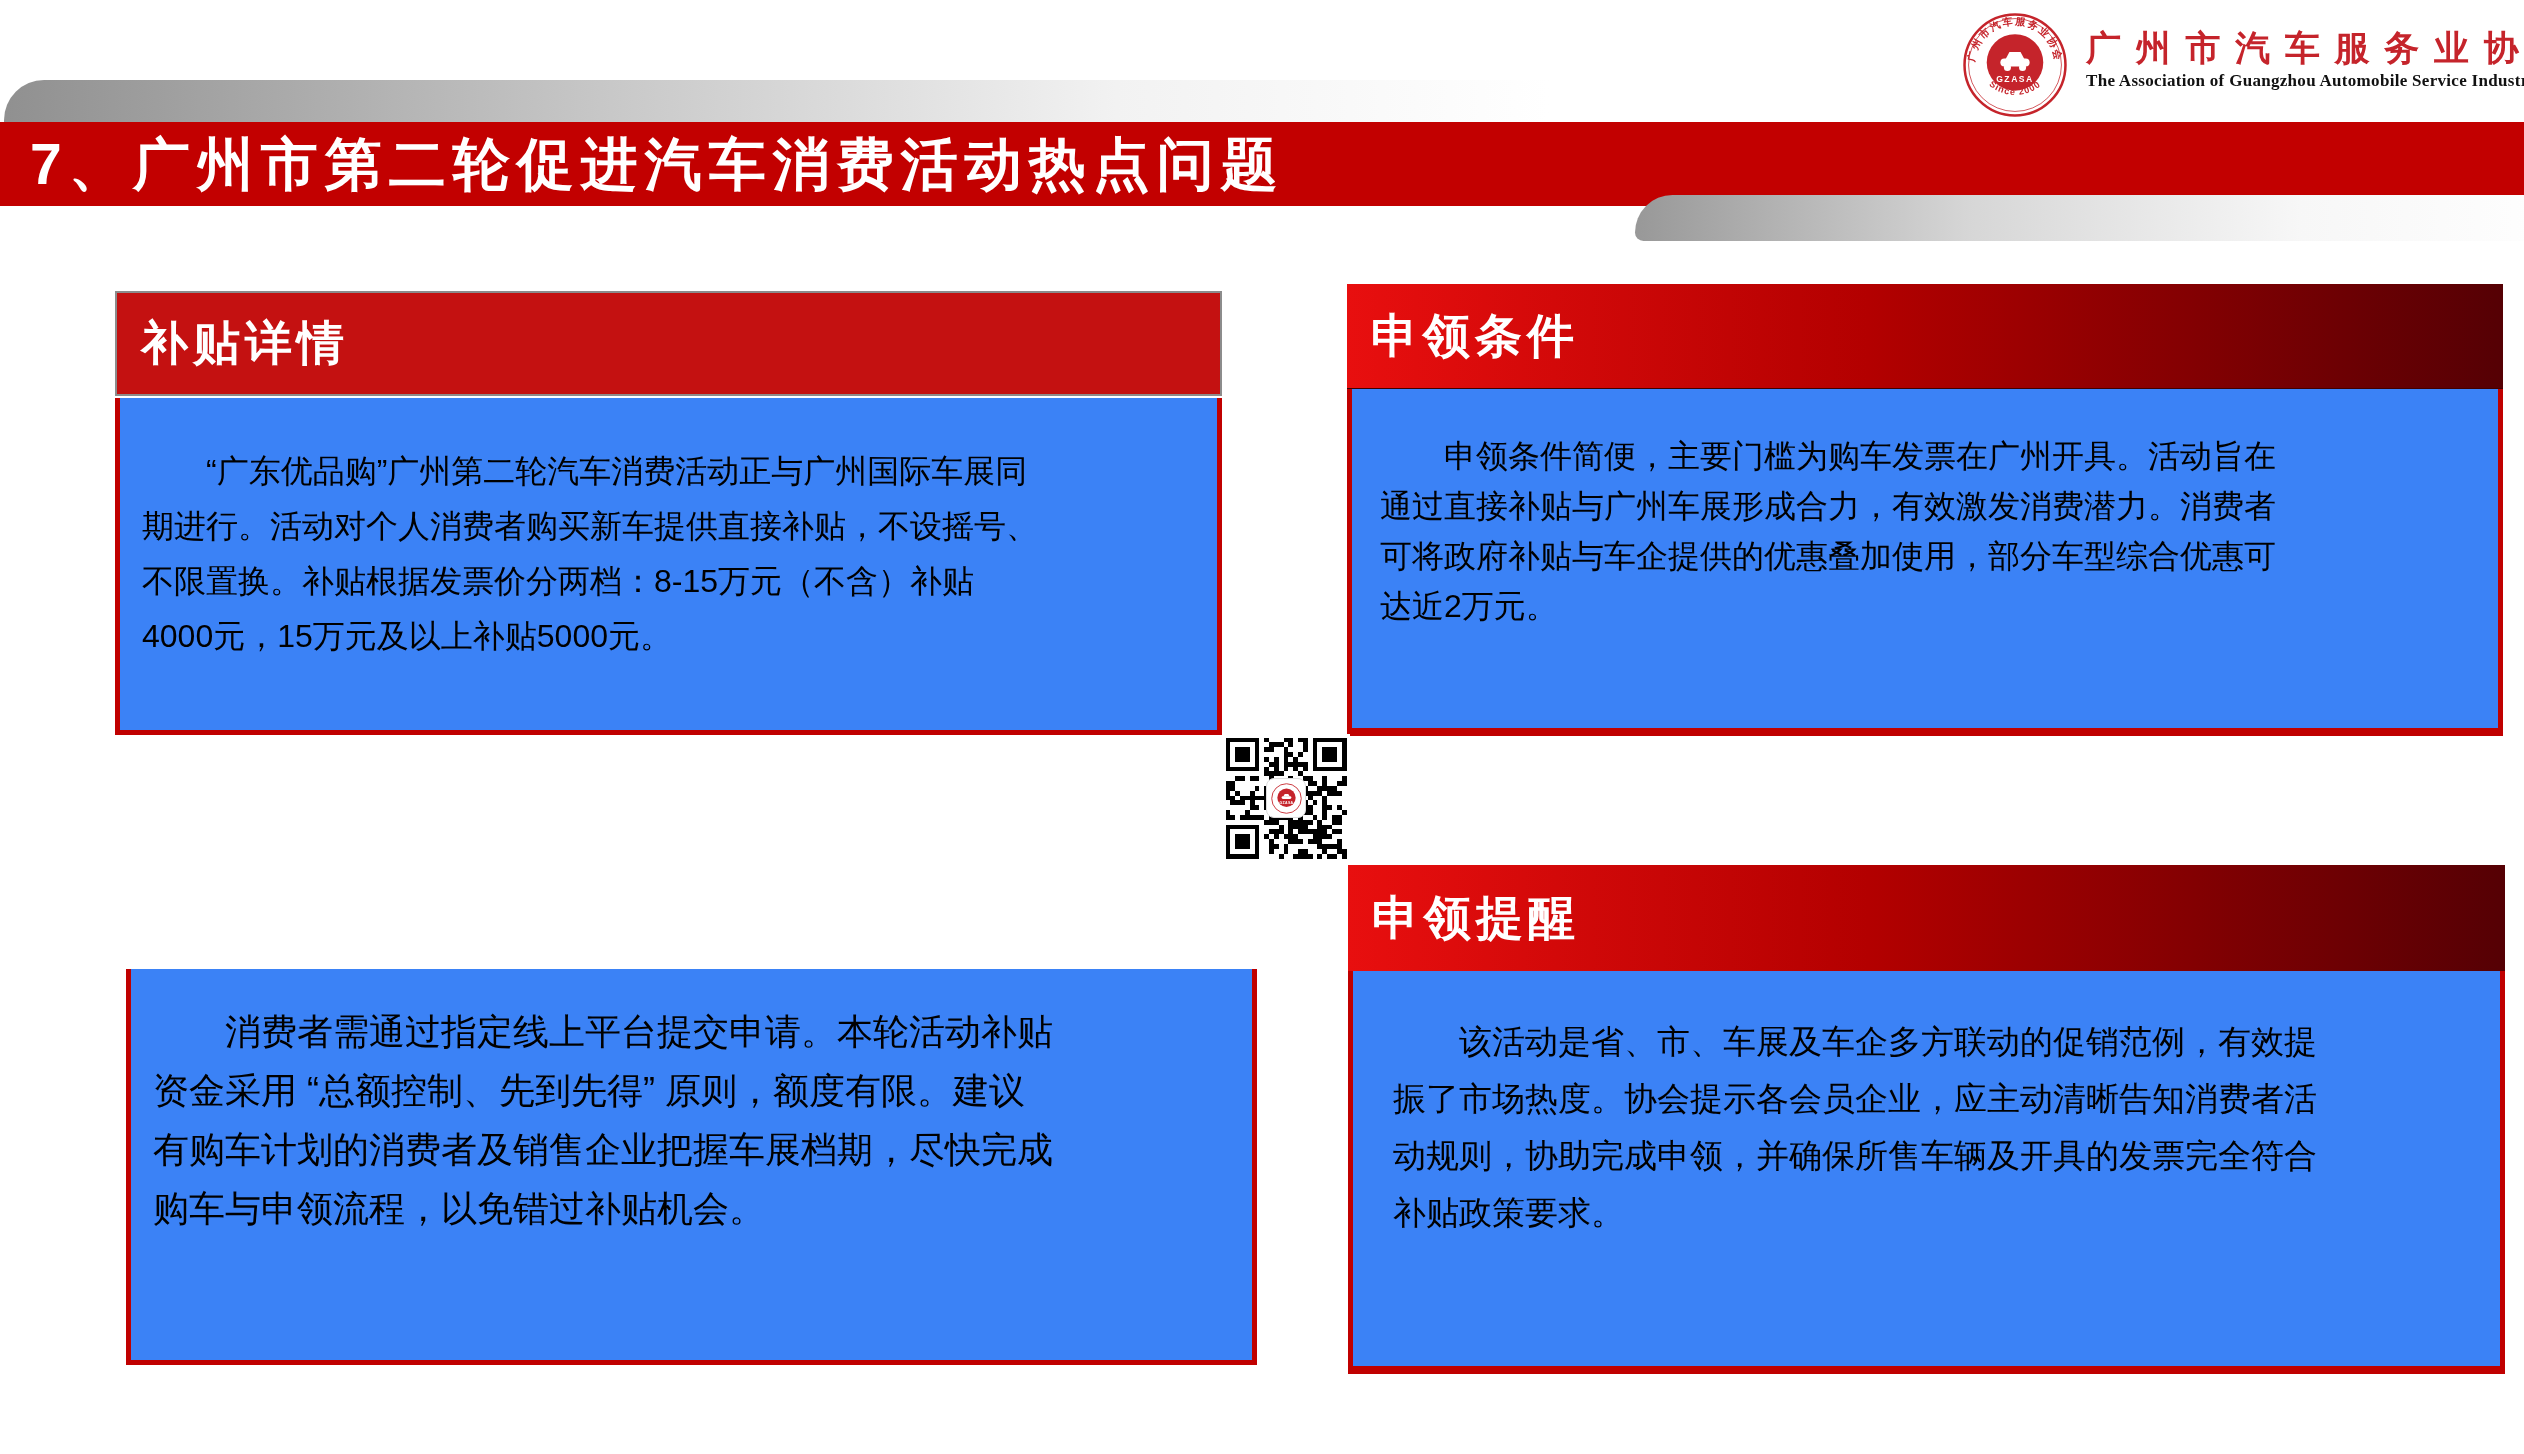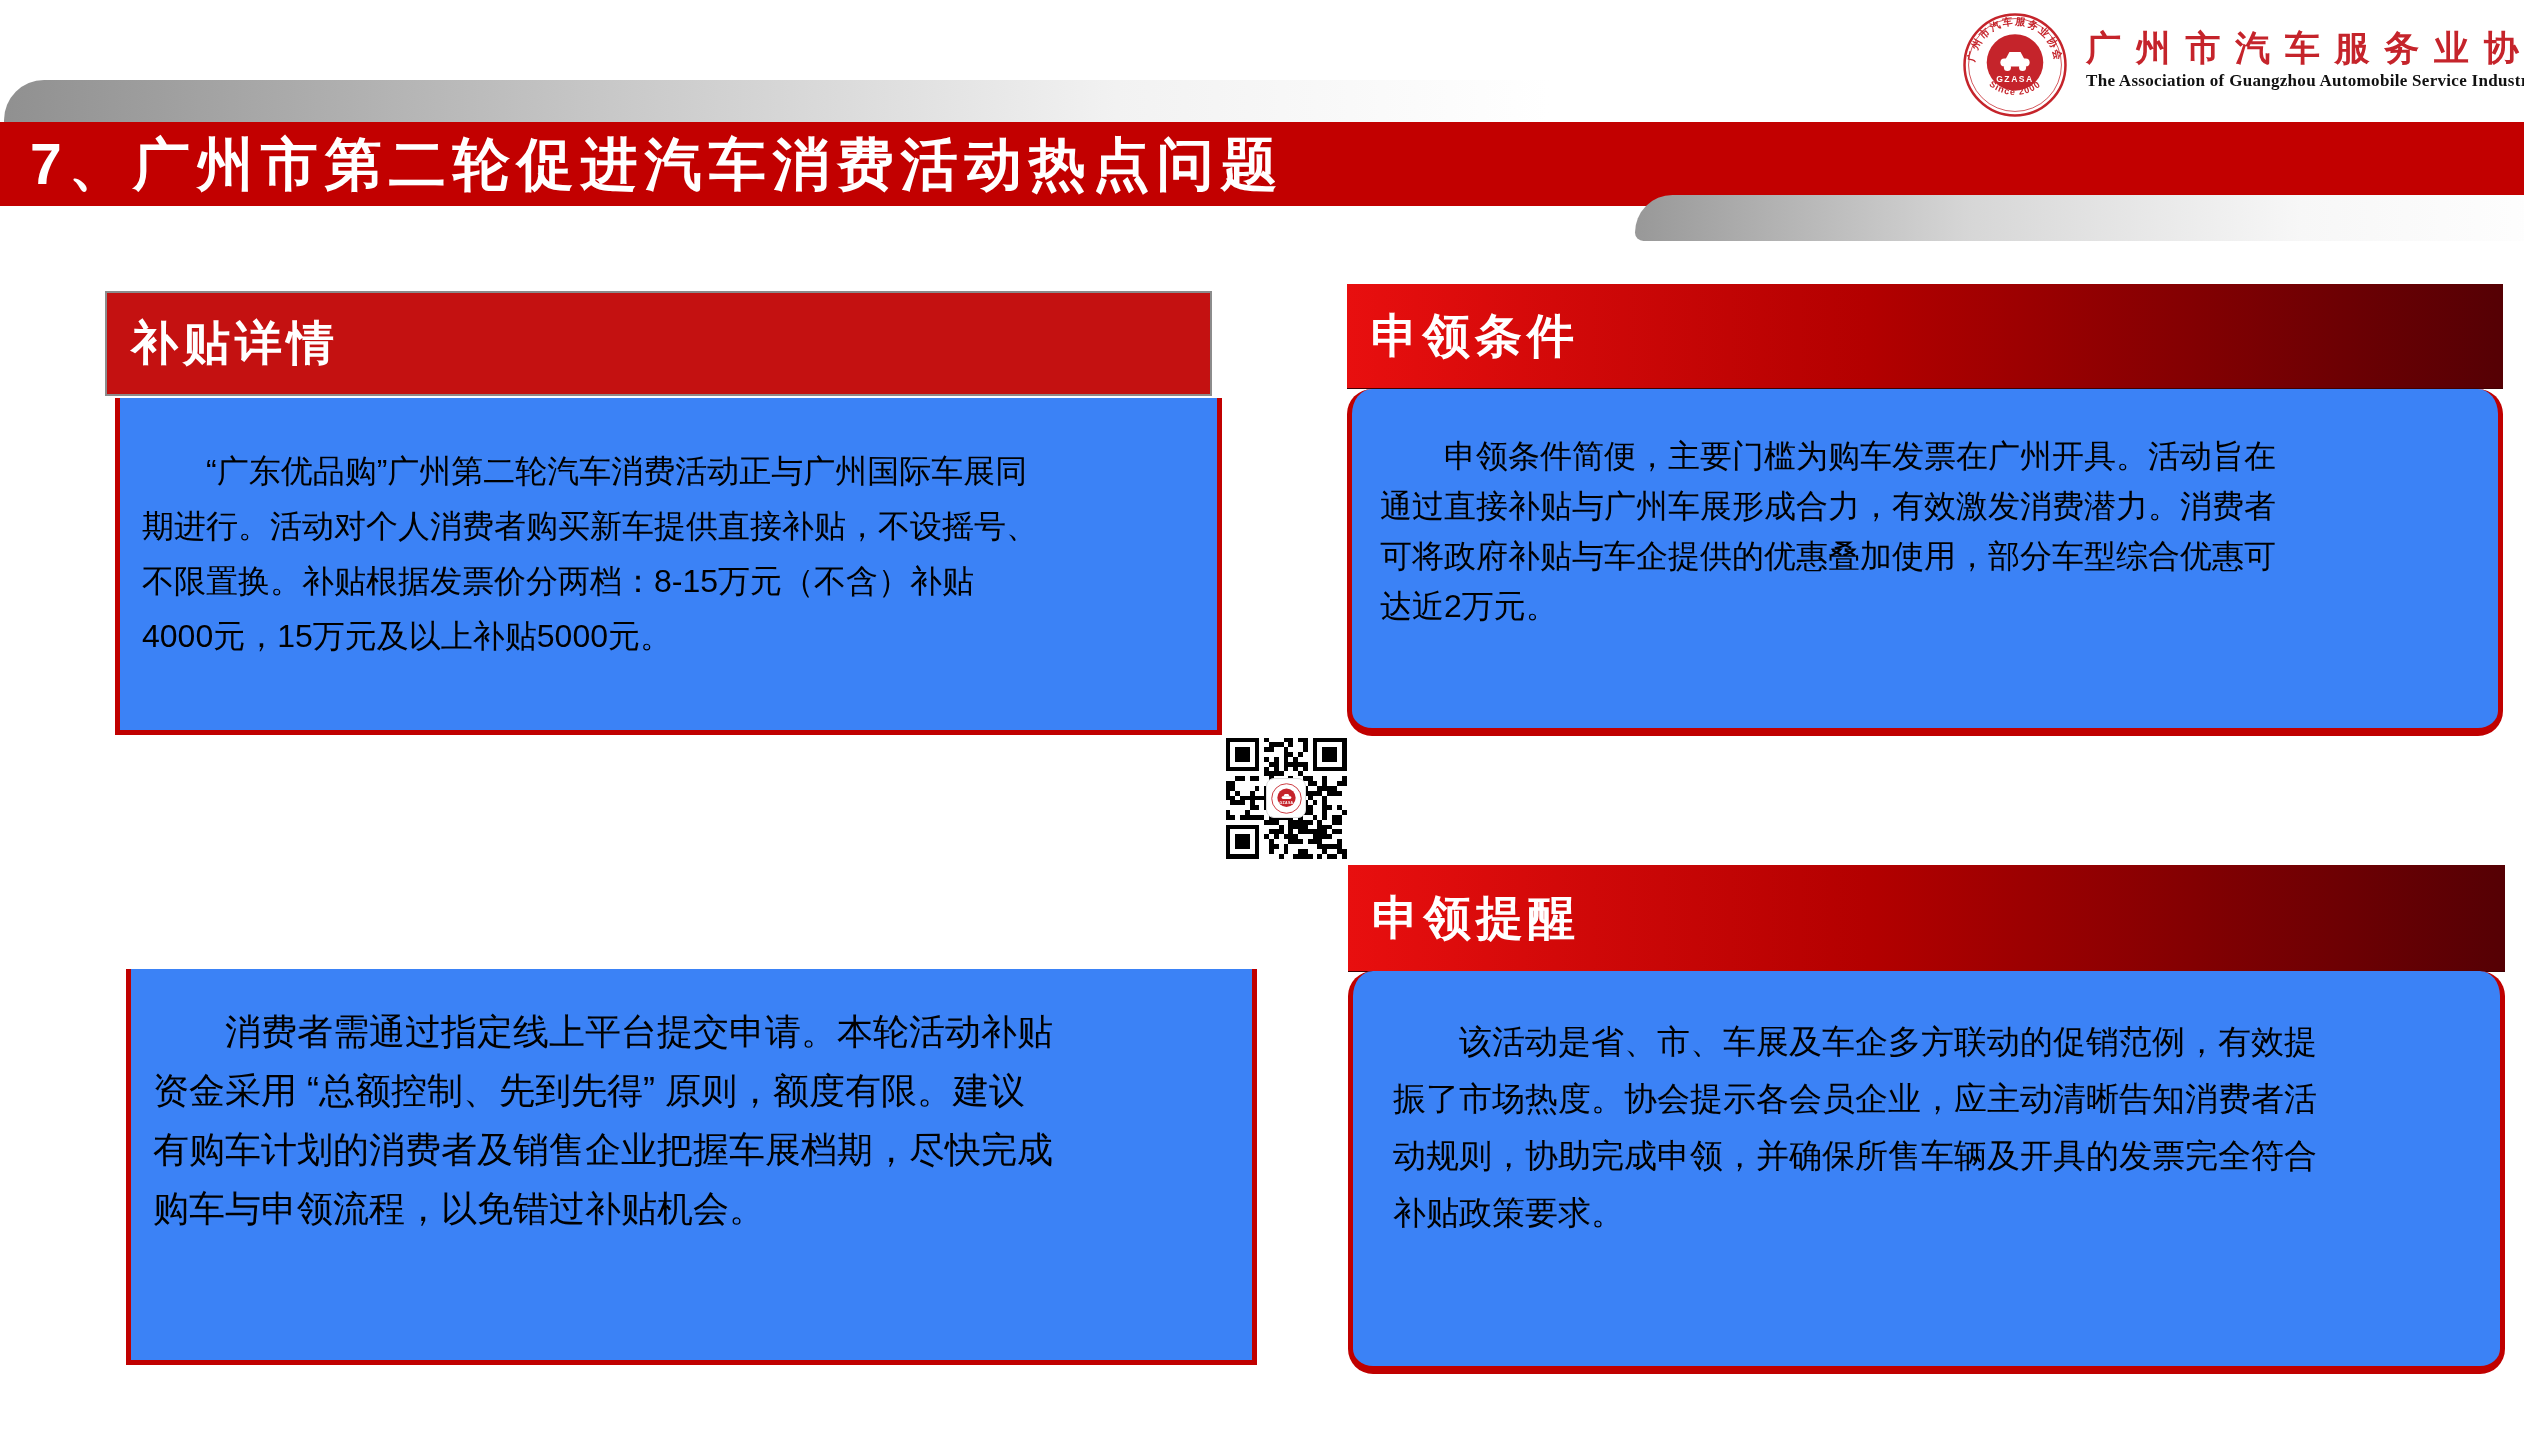--- a/index.html
+++ b/index.html
@@ -53,27 +53,27 @@
     border:2px solid var(--header-border-gray,#8c8c8c);
   }
   .hdr-grad{
     background:linear-gradient(90deg,var(--header-grad-from,#e80f0f) 0%,var(--header-grad-mid,#b30000) 45%,var(--header-grad-to,#550004) 100%);
     border-bottom:1.5px solid #3f0003;
   }
   .box-body{
     box-sizing:border-box;background:#3b82f6;
     border:5px solid var(--accent,#c00000);border-top:0;
   }
-  .box-body.thick-bottom{border-bottom-width:8px;border-radius:25px;}
+  .box-body.thick-bottom{border-bottom-width:8px;}
   .box-body .body-text{
     display:block;color:#000;white-space:pre-line;
   }
 
   
-  .b1-header{left:105px;top:291px;width:1107px;height:105px;}
+  .b1-header{left:115px;top:291px;width:1107px;height:105px;}
   .b1-body{left:115px;top:398px;width:1107px;height:337px;}
   .b1-body .body-text{font-size:32px;line-height:55px;padding:46px 12px 0 22px;}
   
   .b2-header{left:1347px;top:284px;width:1156px;height:105px;}
   .b2-body{left:1347px;top:389px;width:1156px;height:347px;}
   .b2-body .body-text{font-size:32px;line-height:50px;padding:42px 15px 0 28px;}
   
   .b3-header{left:126px;top:865px;width:1131px;height:104px;}
   .b3-body{left:126px;top:969px;width:1131px;height:396px;}
   .b3-body .body-text{font-size:36px;line-height:59px;padding:33px 11px 0 22px;}

